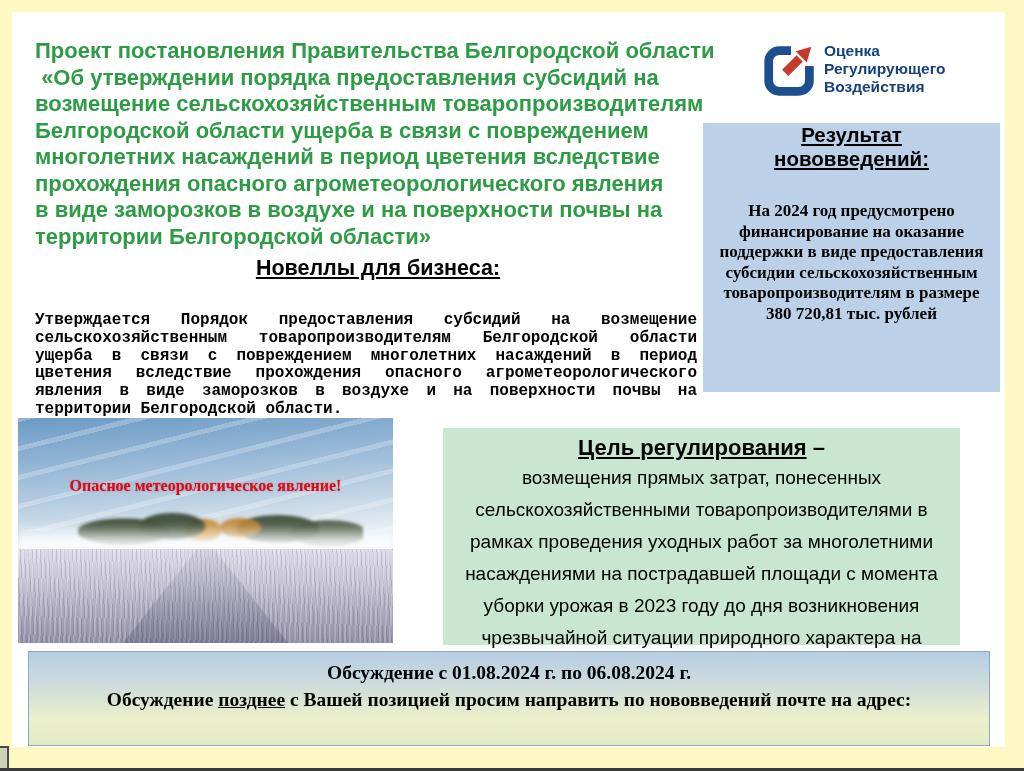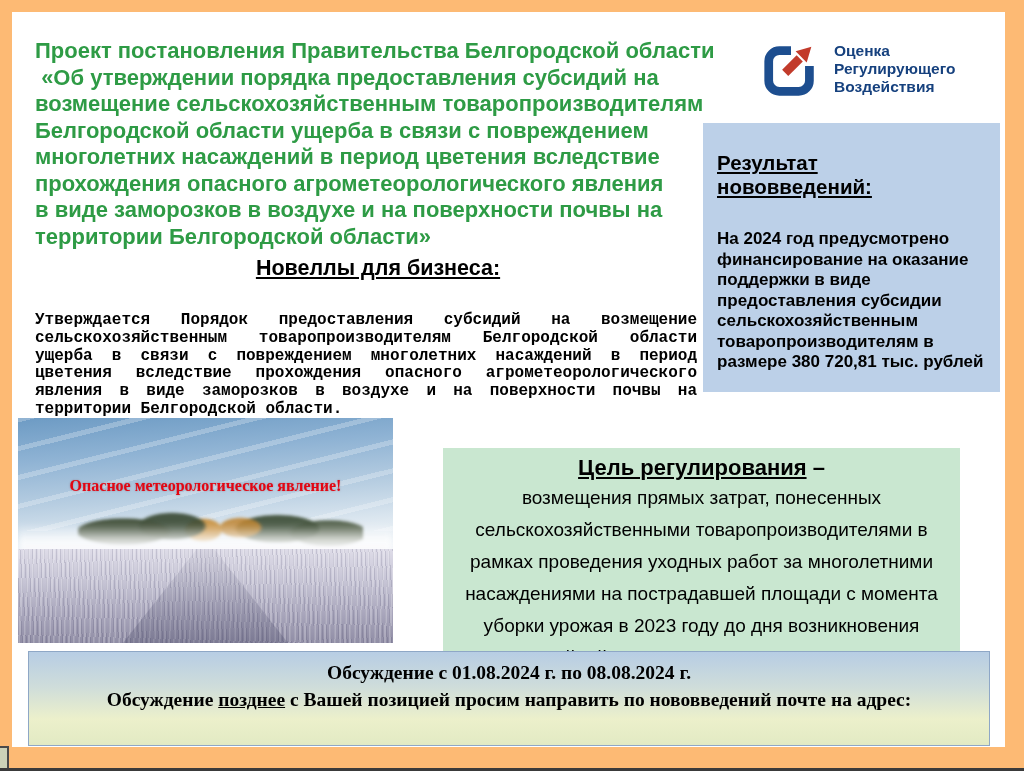--- a/index.html
+++ b/index.html
@@ -1,20 +1,20 @@
 <!DOCTYPE html>
 <html><head>
 <meta charset="utf-8">
 <style>
   html,body { margin:0; padding:0; background:#ffffff; }
   * { box-sizing:border-box; }
 
   .slide {
     position:relative; width:1024px; height:771px;
-    background:#fdba74; overflow:hidden;
+    background:#fef9c3; overflow:hidden;
     font-family:"Liberation Sans", sans-serif;
   }
   .inner {
     position:absolute; left:12px; top:12px; width:993px; height:735px;
     background:#ffffff;
   }
   .bottom-line { position:absolute; left:0; bottom:0; width:1024px; height:3px; background:#3a3a3a; }
   .corner-artifact {
     position:absolute; left:0; top:746px; width:9px; height:25px;
     background:#ccd2b8; border-top:2px solid #4a4a4a; border-right:2px solid #4a4a4a;
@@ -24,34 +24,34 @@
   .title {
     position:absolute; left:23px; top:26px; width:762px;
     color:#2e9b45; font-weight:bold; font-size:22px; line-height:26.5px;
     white-space:pre-wrap;
   }
 
   
   .logo { position:absolute; left:748px; top:18px; width:240px; height:78px; display:flex; align-items:center; }
   .logo-icon { width:62px; height:62px; flex:0 0 62px; }
   .logo-text {
-    margin-left:12px; color:#16417e; font-weight:bold; font-size:15.5px; line-height:18px;
+    margin-left:2px; color:#16417e; font-weight:bold; font-size:15.5px; line-height:18px;
     white-space:pre-line;
   }
 
   
   .result-box {
     position:absolute; left:691px; top:111px; width:297px; height:269px;
-    background:#bcd0e8; padding:28px 14px 0 14px; text-align:left; color:#000;
+    background:#bcd0e8; padding:0 14px 0 14px; text-align:center; color:#000;
   }
   .result-heading {
     font-weight:bold; font-size:20.5px; line-height:24px;
     text-decoration:underline; white-space:pre-line;
   }
-  .result-body { margin-top:30px; font-weight:bold; font-size:17px; line-height:20.5px; }
+  .result-body { margin-top:30px; font-weight:bold; font-size:17px; line-height:20.5px;font-family:Liberation Serif, serif; }
 
   
   .novelty-heading {
     position:absolute; left:35px; top:244px; width:662px; text-align:center;
     font-weight:bold; font-size:21.5px; color:#000;
   }
   .novelty-heading span { text-decoration:underline; }
   .novelty-body {
     position:absolute; left:23px; top:300px; width:662px;
     font-weight:bold; font-size:16px; line-height:17.8px; color:#000;
@@ -99,21 +99,21 @@
   }
   .photo-caption {
     position:absolute; left:0; top:26%; width:100%; text-align:center;
     font-family:"Liberation Serif", serif; font-weight:bold; font-size:16px; color:#e30613;
     text-shadow:0 0 2px rgba(120,0,0,.35);
   }
 
   
   .goal-box {
     position:absolute; left:431px; top:416px; width:517px; height:217px;
-    background:#c9e7d0; color:#000; text-align:center; padding:7px 10px 0 10px;margin-top:20px;
+    background:#c9e7d0; color:#000; text-align:center; padding:7px 10px 0 10px;
   }
   .goal-heading { font-weight:bold; font-size:22px; line-height:26px; }
   .goal-heading .u { text-decoration:underline; }
   .goal-body { font-size:19px; line-height:32px; margin-top:1px; }
 
   
   .footer {
     position:absolute; left:16px; top:639px; width:962px; height:95px;
     border:1px solid #8ea7c6;
     background:linear-gradient(180deg, #b7cde4 0%, #cfddda 38%, #ecf0cb 72%, #e2eac3 100%);
@@ -170,21 +170,21 @@
     </div>
 
     <div class="goal-box">
       <div class="goal-heading">
         <span class="u">Цель регулирования</span><span> –</span>
       </div>
       <div class="goal-body">возмещения прямых затрат, понесенных сельскохозяйственными товаропроизводителями в рамках проведения уходных работ за многолетними насаждениями на пострадавшей площади с момента уборки урожая в 2023 году до дня возникновения чрезвычайной ситуации природного характера на территории Белгородской области</div>
     </div>
 
     <div class="footer">
-      <div>Обсуждение с 01.08.2024 г. по 08.08.2024 г.</div>
+      <div>Обсуждение с 01.08.2024 г. по 06.08.2024 г.</div>
       <div>
         <span>Обсуждение </span><span class="u">позднее</span><span> с Вашей позицией просим направить по нововведений почте на адрес:</span>
       </div>
     </div>
 
   </div>
 
   <div class="corner-artifact"></div>
   <div class="bottom-line"></div>
 </div>

